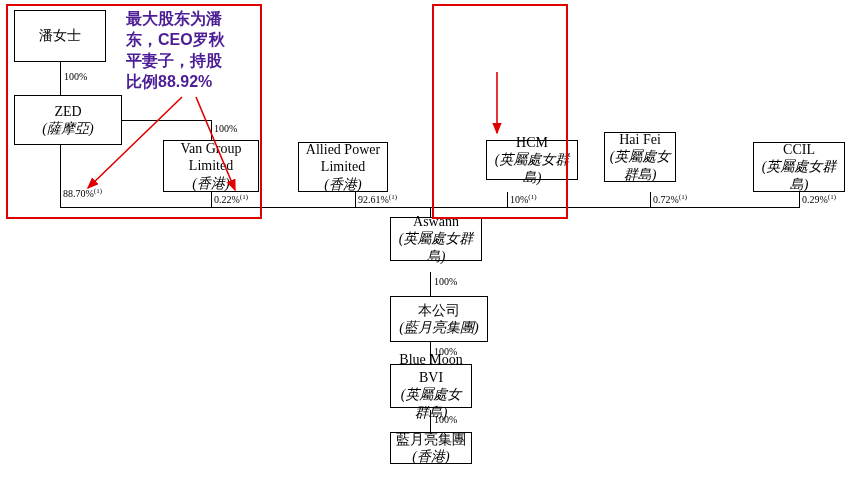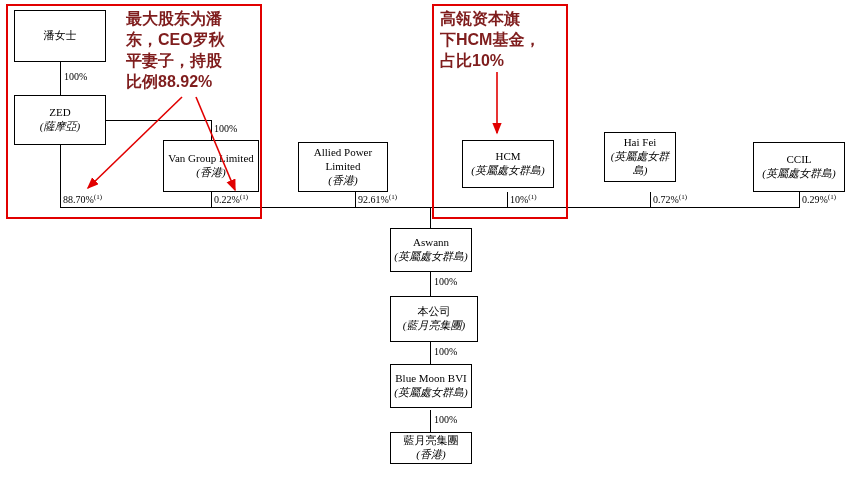--- a/index.html
+++ b/index.html
@@ -14,21 +14,21 @@
   .box {
     position: absolute;
     border: 1px solid #000;
     background: #fff;
     box-sizing: border-box;
     display: flex;
     flex-direction: column;
     align-items: center;
     justify-content: center;
     text-align: center;
-    font-size: 11px;
+    font-size: 14px;
     line-height: 1.25;
     padding: 2px 3px;
     color: #000;
   }
   .eloc { font-style: italic; }
   .line { position: absolute; background: #000; }
   .lbl {
     position: absolute;
     font-size: 10px;
     color: #000;
@@ -36,21 +36,21 @@
   }
   .lbl sup { font-size: 7px; line-height: 0; }
   .ann-rect {
     position: absolute;
     border: 2px solid #e10000;
     box-sizing: border-box;
     background: transparent;
   }
   .ann-text {
     position: absolute;
-    color: #7f1d1d;
+    color: #4c1d95;
     font-family: "Liberation Sans", "DejaVu Sans", sans-serif;
     font-size: 16px;
     font-weight: 600;
     line-height: 21px;
     white-space: pre-line;
   }
   .overlay {
     position: absolute;
     left: 0; top: 0;
     pointer-events: none;
@@ -73,77 +73,77 @@
   <div class="line" style="left:60px;top:207px;width:740px;height:1px"></div>
   <div class="line" style="left:430px;top:207px;width:1px;height:21px"></div>
   <div class="line" style="left:430px;top:272px;width:1px;height:24px"></div>
   <div class="line" style="left:430px;top:342px;width:1px;height:22px"></div>
   <div class="line" style="left:430px;top:410px;width:1px;height:22px"></div>
 
   <div class="box" style="left:14px;top:10px;width:92px;height:52px">
     <div class="ename">潘女士</div>
   </div>
 
-  <div class="box" style="left:14px;top:95px;width:92px;height:50px">
+  <div class="box" style="left:14px;top:95px;width:108px;height:50px">
     <div class="ename">ZED</div>
     <div class="eloc">(薩摩亞)</div>
   </div>
 
   <div class="box" style="left:163px;top:140px;width:96px;height:52px">
     <div class="ename">Van Group Limited</div>
     <div class="eloc">(香港)</div>
   </div>
 
   <div class="box" style="left:298px;top:142px;width:90px;height:50px">
     <div class="ename">Allied Power Limited</div>
     <div class="eloc">(香港)</div>
   </div>
 
-  <div class="box" style="left:462px;top:140px;width:92px;height:48px">
+  <div class="box" style="left:486px;top:140px;width:92px;height:40px">
     <div class="ename">HCM</div>
     <div class="eloc">(英屬處女群島)</div>
   </div>
 
   <div class="box" style="left:604px;top:132px;width:72px;height:50px">
     <div class="ename">Hai Fei</div>
     <div class="eloc">(英屬處女群島)</div>
   </div>
 
   <div class="box" style="left:753px;top:142px;width:92px;height:50px">
     <div class="ename">CCIL</div>
     <div class="eloc">(英屬處女群島)</div>
   </div>
 
-  <div class="box" style="left:390px;top:228px;width:82px;height:44px">
+  <div class="box" style="left:390px;top:217px;width:92px;height:44px">
     <div class="ename">Aswann</div>
     <div class="eloc">(英屬處女群島)</div>
   </div>
 
-  <div class="box" style="left:390px;top:296px;width:88px;height:46px">
+  <div class="box" style="left:390px;top:296px;width:98px;height:46px">
     <div class="ename">本公司</div>
     <div class="eloc">(藍月亮集團)</div>
   </div>
 
   <div class="box" style="left:390px;top:364px;width:82px;height:44px">
     <div class="ename">Blue Moon BVI</div>
     <div class="eloc">(英屬處女群島)</div>
   </div>
 
   <div class="box" style="left:390px;top:432px;width:82px;height:32px">
     <div class="ename">藍月亮集團</div>
     <div class="eloc">(香港)</div>
   </div>
 
   <div class="lbl" style="left:64px;top:71px">100%</div>
   <div class="lbl" style="left:214px;top:123px">100%</div>
   <div class="lbl" style="left:434px;top:276px">100%</div>
   <div class="lbl" style="left:434px;top:346px">100%</div>
   <div class="lbl" style="left:434px;top:414px">100%</div>
 
-  <div class="lbl" style="left:63px;top:194px">
+  <div class="lbl" style="left:63px;top:188px">
     <span>88.70%</span><sup>(1)</sup>
   </div>
   <div class="lbl" style="left:214px;top:194px">
     <span>0.22%</span><sup>(1)</sup>
   </div>
   <div class="lbl" style="left:358px;top:194px">
     <span>92.61%</span><sup>(1)</sup>
   </div>
   <div class="lbl" style="left:510px;top:194px">
     <span>10%</span><sup>(1)</sup>
@@ -155,23 +155,20 @@
     <span>0.29%</span><sup>(1)</sup>
   </div>
 
   <div class="ann-rect" style="left:6px;top:4px;width:256px;height:215px"></div>
   <div class="ann-rect" style="left:432px;top:4px;width:136px;height:215px"></div>
 
   <div class="ann-text" style="left:126px;top:8px;width:142px">最大股东为潘
 东，CEO罗秋
 平妻子，持股
 比例88.92%</div>
-  <div class="ann-text" style="left:440px;top:8px;width:126px">高瓴资本旗
-下HCM基金，
-占比10%</div>
 
   <svg class="overlay" width="850" height="481" viewBox="0 0 850 481">
     <defs>
       <marker id="arr" markerWidth="9" markerHeight="8" refX="6.5" refY="3" orient="auto">
         <path d="M0,0 L7.5,3 L0,6 Z" fill="#e10000"></path>
       </marker>
     </defs>
     <line x1="182" y1="97" x2="88" y2="188" stroke="#e10000" stroke-width="1.6" marker-end="url(#arr)"></line>
     <line x1="196" y1="97" x2="235" y2="190" stroke="#e10000" stroke-width="1.6" marker-end="url(#arr)"></line>
     <line x1="497" y1="72" x2="497" y2="133" stroke="#e10000" stroke-width="1.6" marker-end="url(#arr)"></line>

